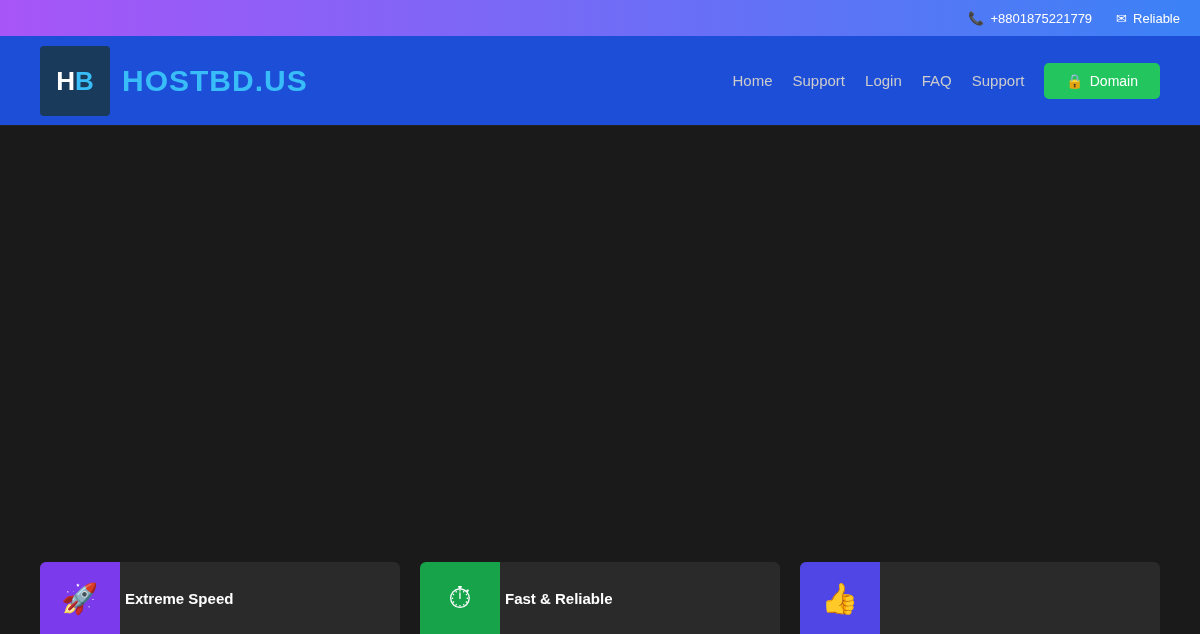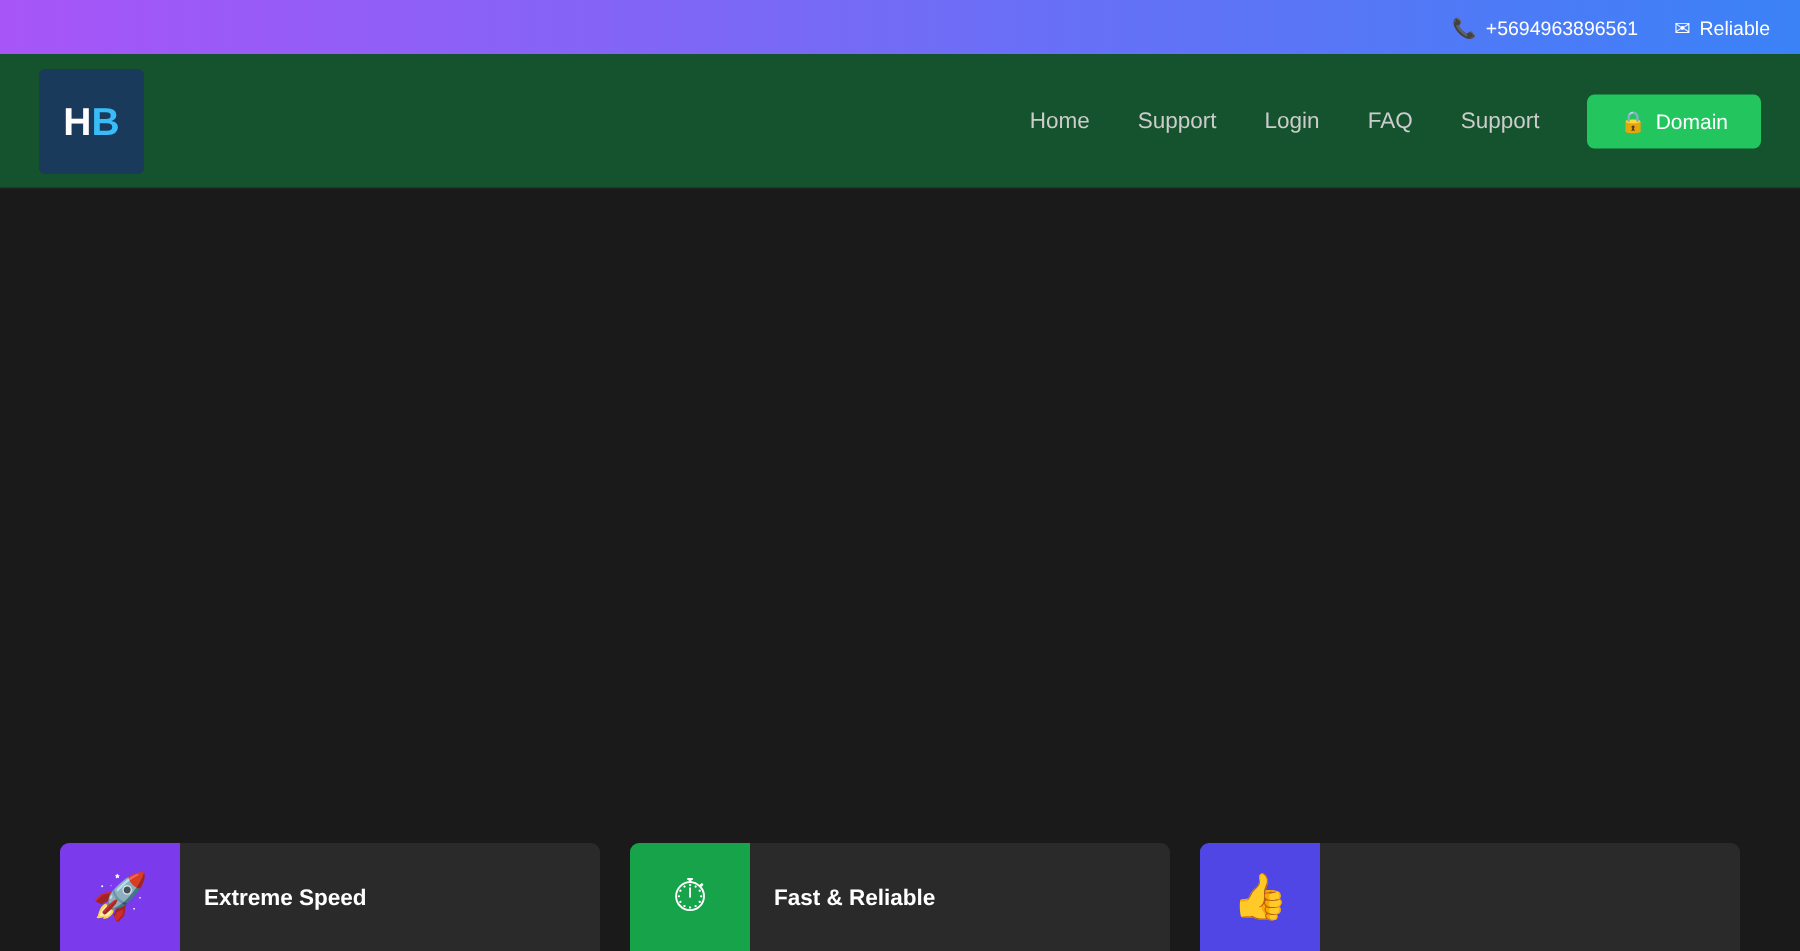--- a/index.html
+++ b/index.html
@@ -22,26 +22,26 @@
       color: #fff;
       font-size: 13px;
       cursor: pointer;
     }
     .top-bar-icon {
       font-size: 13px;
     }
 
     
     .header {
-      background: #14532d;
+      background: #1d4ed8;
       height: 90px;
       display: flex;
       align-items: center;
       justify-content: space-between;
-      padding: 0 26px;
+      padding: 0 40px;
       border-bottom: 1px solid #222;
     }
     .logo {
       display: flex;
       align-items: center;
       gap: 12px;
       text-decoration: none;
     }
     .logo-icon {
       background: #1a3a5c;
@@ -62,21 +62,21 @@
       color: #38bdf8;
       font-size: 30px;
       font-weight: bold;
       letter-spacing: 1px;
     }
 
     
     .nav {
       display: flex;
       align-items: center;
-      gap: 32px;
+      gap: 20px;
     }
     .nav-item {
       color: #ccc;
       font-size: 15px;
       cursor: pointer;
       text-decoration: none;
     }
     .login-btn {
       background: #22c55e;
       color: #fff;
@@ -131,50 +131,51 @@
       height: 72px;
       display: flex;
       align-items: center;
       justify-content: center;
       font-size: 30px;
     }
     .icon-purple { background: #7c3aed; }
     .icon-green { background: #16a34a; }
     .icon-indigo { background: #4f46e5; }
     .bottom-card-label {
-      padding: 0 16px;
+      padding: 0 5px;
       font-size: 15px;
       font-weight: bold;
       color: #fff;
     }
   </style>
 </head>
 <body>
 
 <div class="page-wrapper">
 
   <div class="top-bar">
     <div class="top-bar-item">
       <span class="top-bar-icon">📞</span>
-      <span>+5694963896561</span>
+      <span>+8801875221779</span>
     </div>
     <div class="top-bar-item">
       <span class="top-bar-icon">✉</span>
       <span>Reliable</span>
     </div>
   </div>
 
   <div class="header">
 
     <div class="logo">
       <div class="logo-icon">
         <div class="logo-icon-text">
           <span style="color:#fff;">H</span><span style="color:#38bdf8;">B</span>
         </div>
       </div>
+      <span class="logo-name">HOSTBD.US</span>
     </div>
 
     <nav class="nav">
       <a class="nav-item">Home</a>
       <a class="nav-item">Support</a>
       <a class="nav-item">Login</a>
       <a class="nav-item">FAQ</a>
       <a class="nav-item">Support</a>
       <button class="login-btn">
         <span>🔒</span>

